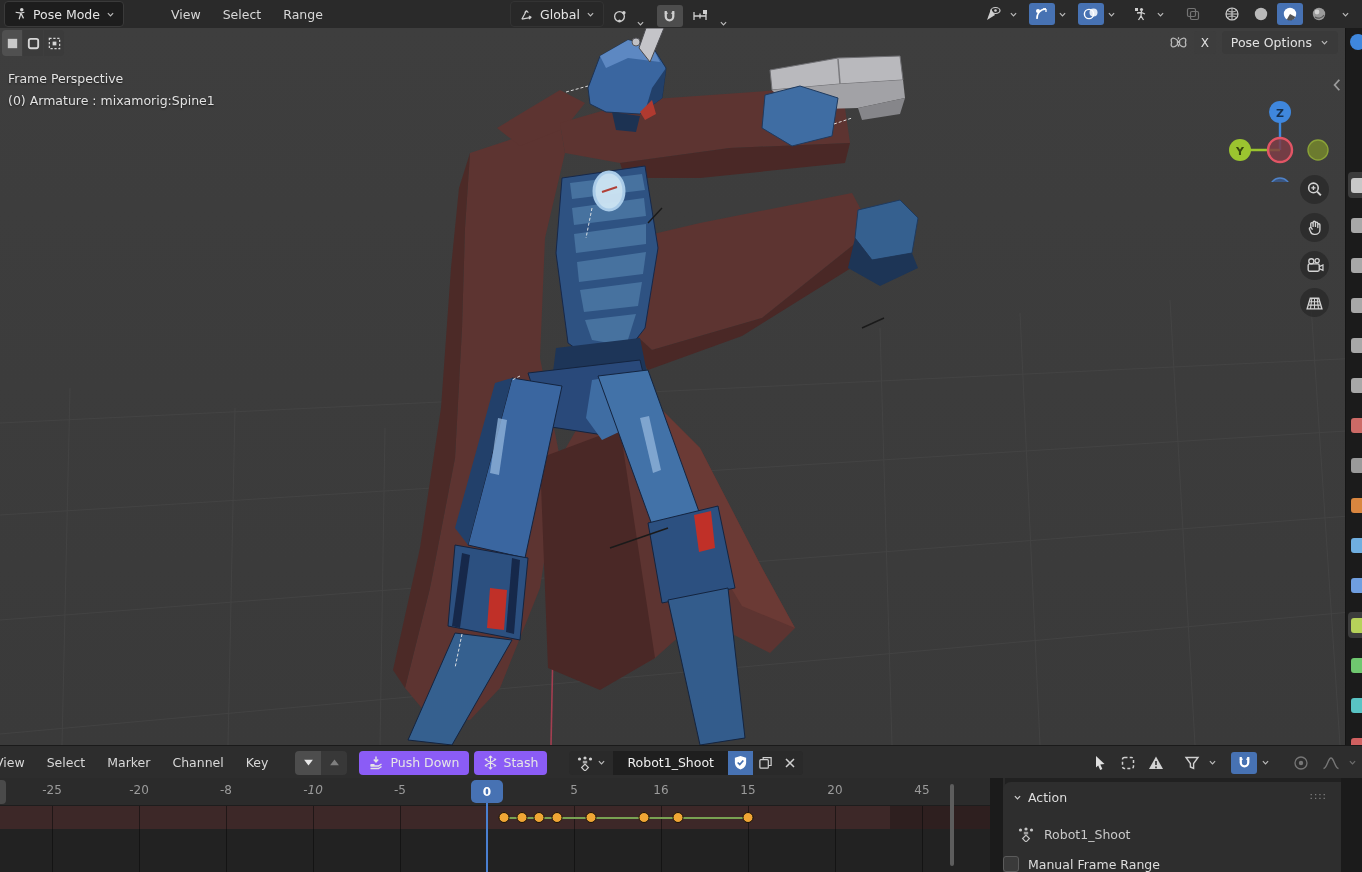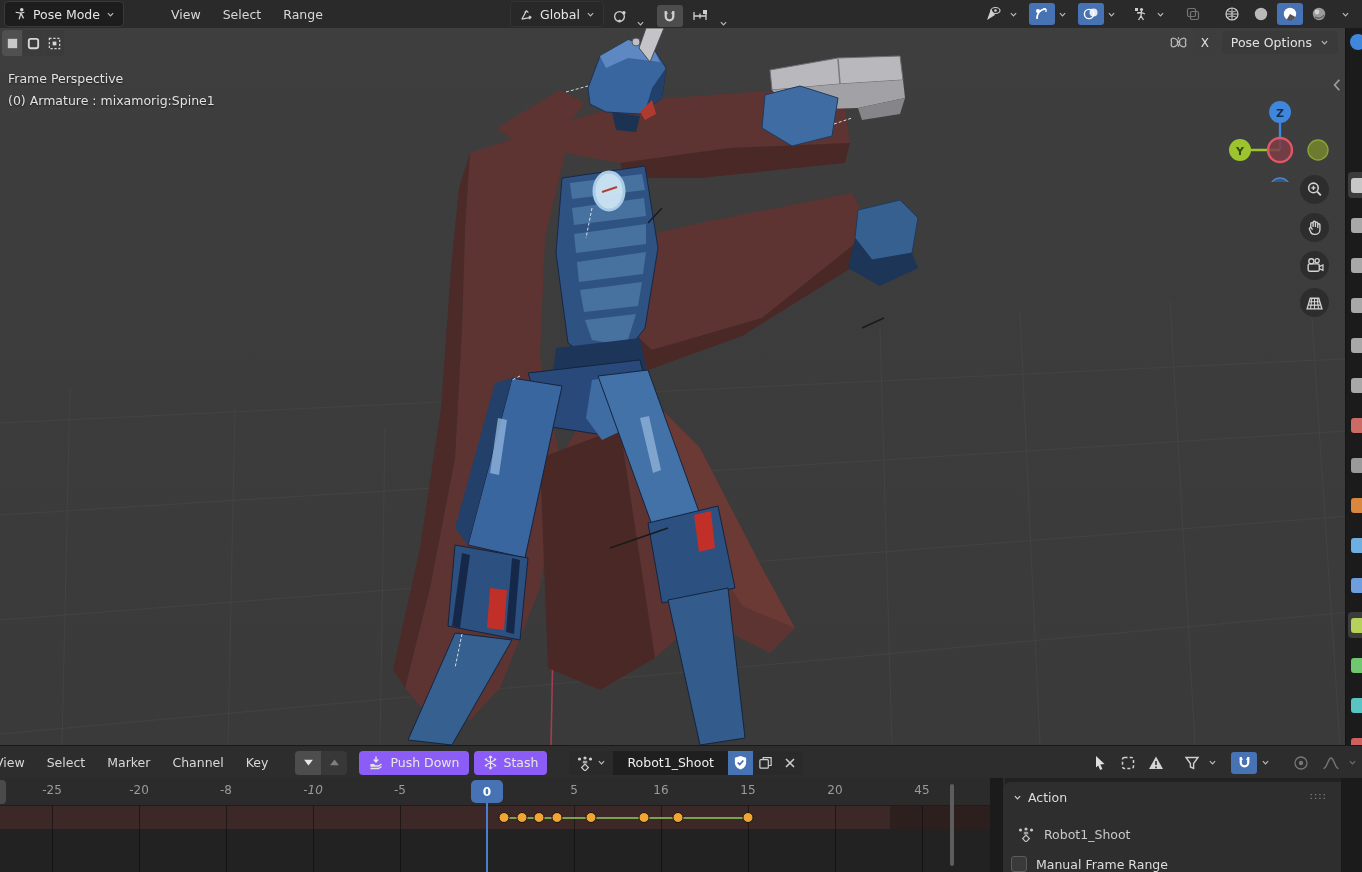--- a/index.html
+++ b/index.html
@@ -703,20 +703,20 @@
           </svg>
         <span style="font-weight:normal">Action</span>
       </div>
       <span class="grip" style="position:absolute;right:14px;top:8px">::::</span>
       <div class="prow" style="left:14px;top:44px">
         <svg class="ic" width="18" height="16" style="color:#c4c4c4">
             <use href="#s-action"></use>
           </svg>
         <span style="color:#c9c9c9">Robot1_Shoot</span>
       </div>
-      <div class="prow" style="left:8px;top:74px">
+      <div class="prow" style="left:0;top:74px">
         <div class="checkbox"></div>
         <span>Manual Frame Range</span>
       </div>
     </div>
     <div id="panel-right-strip"></div>
   </div>
 </div>
 
 </body></html>

